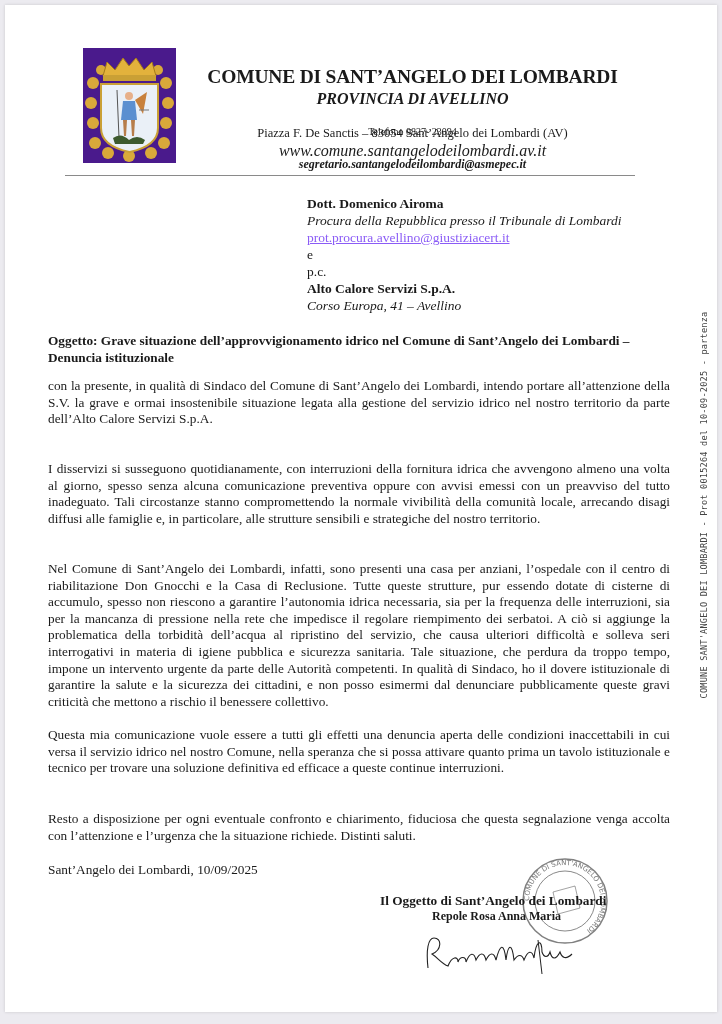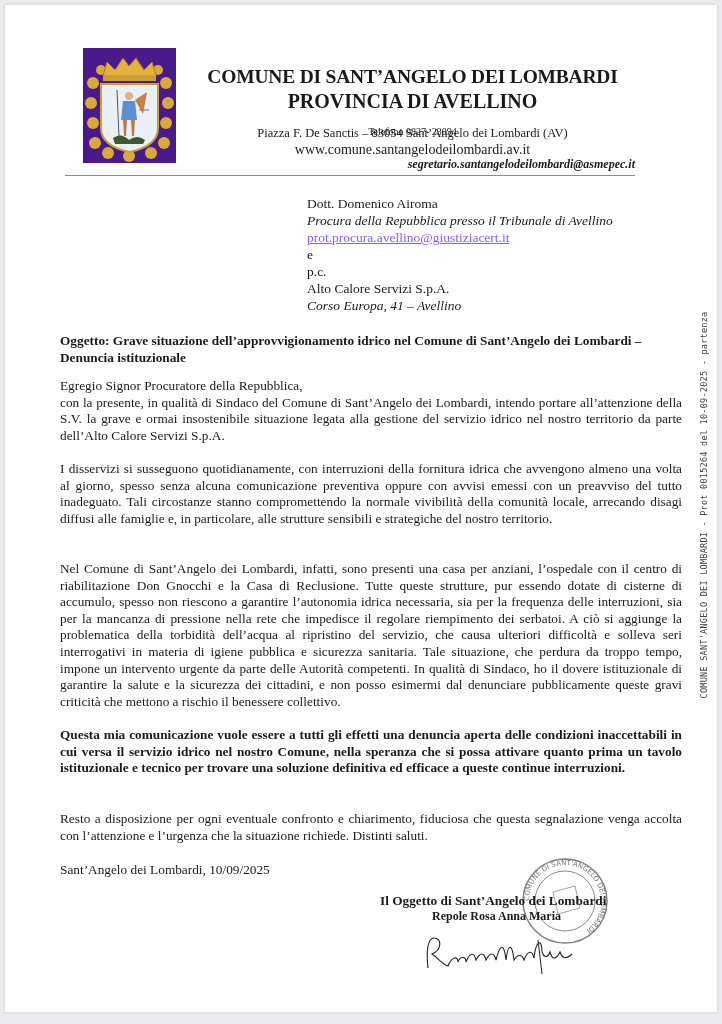--- a/index.html
+++ b/index.html
@@ -21,46 +21,46 @@
   
   .logo {
     position: absolute; left: 83px; top: 48px;
     width: 93px; height: 115px;
   }
   .hdr {
     position: absolute; left: 190px; width: 445px;
     text-align: center;
   }
   .hdr-title { top: 66px; font-size: 19.5px; font-weight: bold; letter-spacing: -0.2px; }
-  .hdr-prov { top: 90px; font-size: 20px; font-weight: bold; }
+  .hdr-prov { top: 90px; font-size: 16px; font-weight: bold; font-style: italic; }
   .hdr-addr { top: 126px; font-size: 12.5px; }
   .hdr-tel { top: 126px; font-size: 10px; }
-  .hdr-web { top: 142px; font-size: 14px; }
-  .hdr-mail { top: 157px; font-size: 12px; font-style: italic; font-weight: bold; text-align: right; }
+  .hdr-web { top: 142px; font-size: 16px; font-style: italic; }
+  .hdr-mail { top: 157px; font-size: 12px; font-style: italic; font-weight: bold; }
   .hdr-title, .hdr-prov, .hdr-addr, .hdr-tel, .hdr-web, .hdr-mail { position: absolute; }
   .divider {
     position: absolute; left: 65px; top: 175px;
     width: 570px; height: 0; border-top: 1.5px solid #8a8a8a;
   }
   
   .rcpt { position: absolute; left: 307px; font-size: 13.5px; line-height: 17px; white-space: nowrap; }
-  .b { font-weight: normal; text-align: right; }
+  .b { font-weight: bold; text-align: right; }
   .i { font-style: italic; }
   .link { color: #8b5cf6; text-decoration: underline; }
   
   .body-block {
     position: absolute; left: 48px; width: 622px;
-    font-size: 13.3px; line-height: 16.6px; text-align: justify; margin-left: 12px;
+    font-size: 13.3px; line-height: 16.6px; text-align: justify;
   }
   .body-block p { margin: 0; }
   .subject { top: 333px; font-weight: bold; text-align: left; }
   .p-greet { top: 378px; }
   .p2 { top: 461px; }
   .p3 { top: 561px; }
-  .p4 { top: 727px; font-weight: bold; }
+  .p4 { top: 727px; font-weight: normal; }
   .p5 { top: 811px; }
   .place-date { top: 862px; }
   
   .sig-title {
     position: absolute; left: 380px; top: 893px;
     font-size: 13.3px; font-weight: bold; white-space: nowrap;
   }
   .sig-name {
     position: absolute; left: 432px; top: 909px;
     font-size: 12px; white-space: nowrap; font-weight: bold;
@@ -118,30 +118,29 @@
 
 <div class="hdr hdr-title">COMUNE DI SANT’ANGELO DEI LOMBARDI</div>
 <div class="hdr hdr-prov">PROVINCIA DI AVELLINO</div>
 <div class="hdr hdr-addr">Piazza F. De Sanctis – 83054 Sant’Angelo dei Lombardi (AV)</div>
 <div class="hdr hdr-tel">Telefono 0827- 23094</div>
 <div class="hdr hdr-web">www.comune.santangelodeilombardi.av.it</div>
 <div class="hdr hdr-mail">segretario.santangelodeilombardi@asmepec.it</div>
 <div class="divider"></div>
 
 <div class="rcpt b" style="top:195px">Dott. Domenico Airoma</div>
-<div class="rcpt i" style="top:212px">Procura della Repubblica presso il Tribunale di Avellino</div>
+<div class="rcpt i" style="top:212px">Procura della Repubblica presso il Tribunale di Lombardi</div>
 <div class="rcpt link" style="top:229px">prot.procura.avellino@giustiziacert.it</div>
 <div class="rcpt" style="top:246px">e</div>
 <div class="rcpt" style="top:263px">p.c.</div>
 <div class="rcpt b" style="top:280px">Alto Calore Servizi S.p.A.</div>
 <div class="rcpt i" style="top:297px">Corso Europa, 41 – Avellino</div>
 
 <div class="body-block subject">Oggetto: Grave situazione dell’approvvigionamento idrico nel Comune di Sant’Angelo dei Lombardi – Denuncia istituzionale</div>
 <div class="body-block p-greet">
-  <p>Egregio Signor Procuratore della Repubblica,</p>
   <p>con la presente, in qualità di Sindaco del Comune di Sant’Angelo dei Lombardi, intendo portare all’attenzione della S.V. la grave e ormai insostenibile situazione legata alla gestione del servizio idrico nel nostro territorio da parte dell’Alto Calore Servizi S.p.A.</p>
 </div>
 <div class="body-block p2">I disservizi si susseguono quotidianamente, con interruzioni della fornitura idrica che avvengono almeno una volta al giorno, spesso senza alcuna comunicazione preventiva oppure con avvisi emessi con un preavviso del tutto inadeguato. Tali circostanze stanno compromettendo la normale vivibilità della comunità locale, arrecando disagi diffusi alle famiglie e, in particolare, alle strutture sensibili e strategiche del nostro territorio.</div>
 <div class="body-block p3">Nel Comune di Sant’Angelo dei Lombardi, infatti, sono presenti una casa per anziani, l’ospedale con il centro di riabilitazione Don Gnocchi e la Casa di Reclusione. Tutte queste strutture, pur essendo dotate di cisterne di accumulo, spesso non riescono a garantire l’autonomia idrica necessaria, sia per la frequenza delle interruzioni, sia per la mancanza di pressione nella rete che impedisce il regolare riempimento dei serbatoi. A ciò si aggiunge la problematica della torbidità dell’acqua al ripristino del servizio, che causa ulteriori difficoltà e solleva seri interrogativi in materia di igiene pubblica e sicurezza sanitaria. Tale situazione, che perdura da troppo tempo, impone un intervento urgente da parte delle Autorità competenti. In qualità di Sindaco, ho il dovere istituzionale di garantire la salute e la sicurezza dei cittadini, e non posso esimermi dal denunciare pubblicamente queste gravi criticità che mettono a rischio il benessere collettivo.</div>
 <div class="body-block p4">Questa mia comunicazione vuole essere a tutti gli effetti una denuncia aperta delle condizioni inaccettabili in cui versa il servizio idrico nel nostro Comune, nella speranza che si possa attivare quanto prima un tavolo istituzionale e tecnico per trovare una soluzione definitiva ed efficace a queste continue interruzioni.</div>
 <div class="body-block p5">Resto a disposizione per ogni eventuale confronto e chiarimento, fiduciosa che questa segnalazione venga accolta con l’attenzione e l’urgenza che la situazione richiede. Distinti saluti.</div>
 <div class="body-block place-date">Sant’Angelo dei Lombardi, 10/09/2025</div>
 
 <svg class="stamp" viewBox="0 0 90 90">
   <circle cx="45" cy="45" r="42" fill="none" stroke="#555" stroke-width="1.5" opacity="0.75"></circle>

